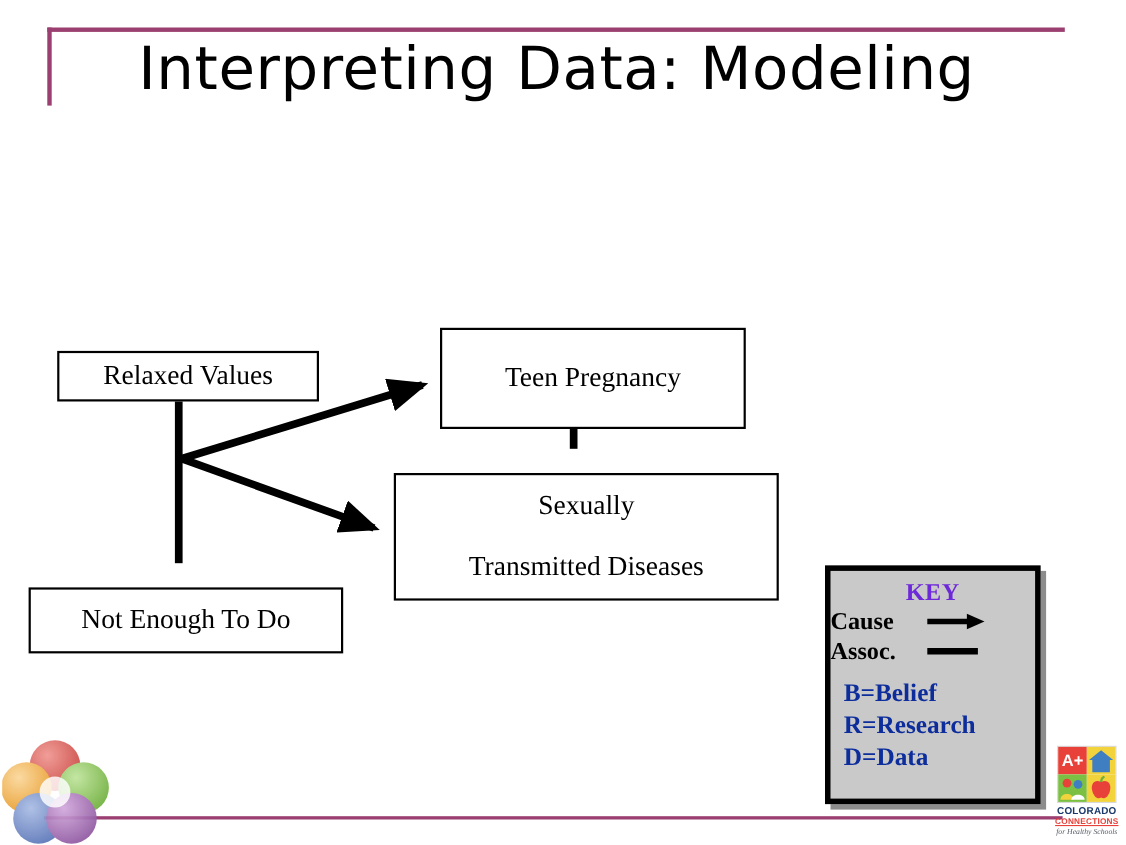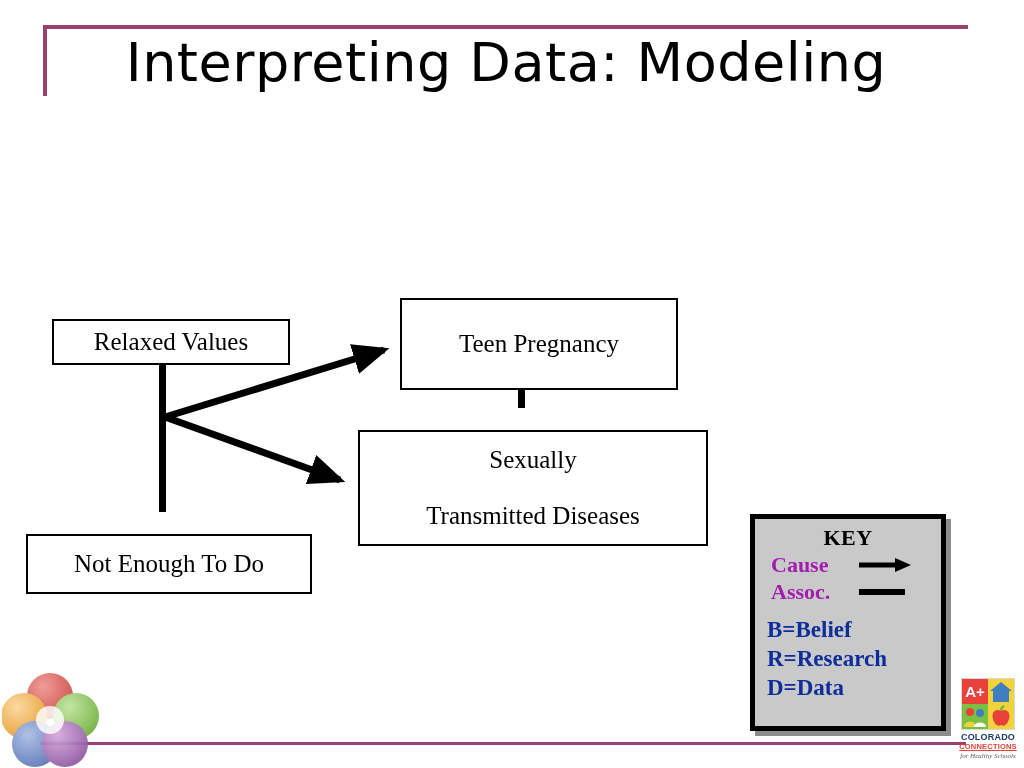--- a/index.html
+++ b/index.html
@@ -122,32 +122,32 @@
     height: 217px;
     box-sizing: border-box;
     border: 5px solid #000000;
     background: #C9C9C9;
     box-shadow: 5px 5px 0 rgba(0,0,0,0.45);
     z-index: 6;
     padding: 6px 0 0 0;
   }
   #key-title {
     text-align: center;
-    color: #000000;
+    color: #6d28d9;
     font-family: "Liberation Serif", serif;
     font-weight: bold;
     font-size: 22px;
     line-height: 26px;
     letter-spacing: 0.5px;
   }
   .key-row {
     display: flex;
     align-items: center;
-    padding-left: 16px;
-    color: #a21caf;
+    padding-left: 0;
+    color: #000000;
     font-family: "Liberation Serif", serif;
     font-weight: bold;
     font-size: 22px;
     line-height: 27px;
   }
   .key-row .key-label { width: 86px; }
   .key-glyph { display: inline-block; }
   .key-glyph svg { display: block; }
   #key-defs-block {
     margin-top: 10px;

